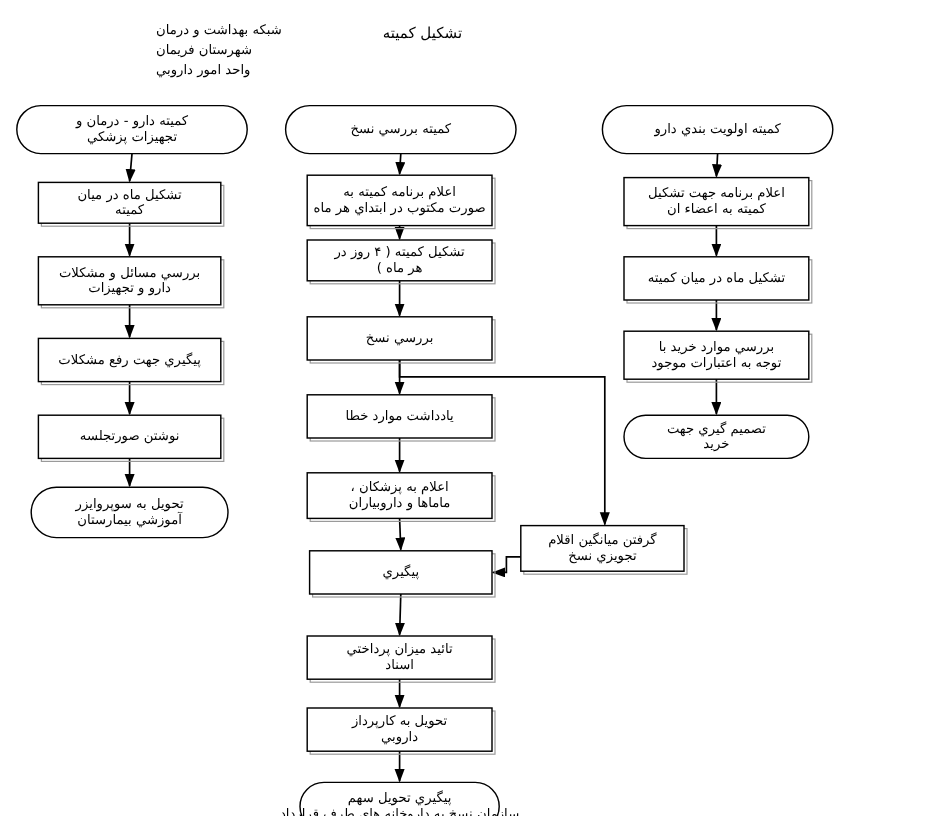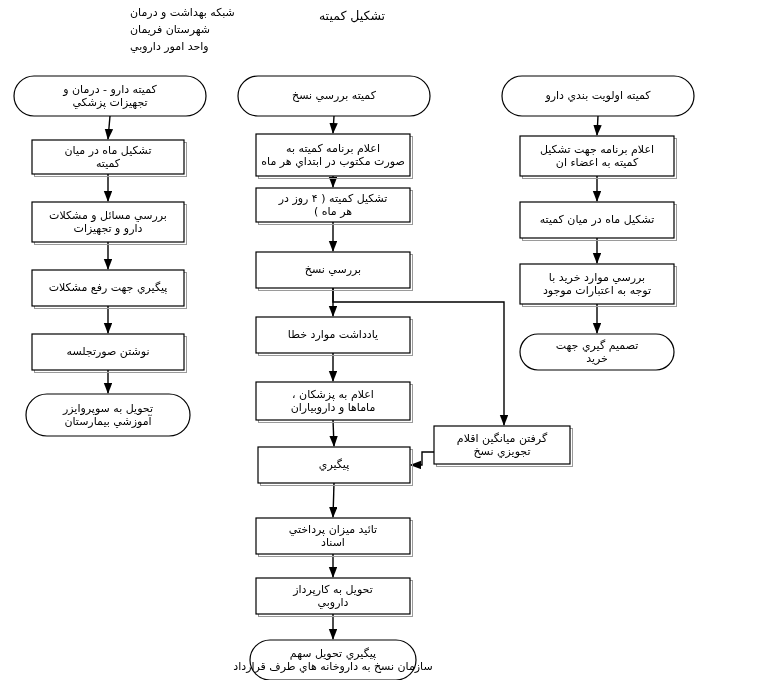--- a/index.html
+++ b/index.html
@@ -12,21 +12,21 @@
     width: 778px;
     height: 680px;
     position: relative;
     overflow: hidden;
     font-family: "DejaVu Sans", "Liberation Sans", sans-serif;
     color: #000000;
   }
   #chart-root {
     position: absolute;
     left: 0;
-    top: 0;
+    top: 12px;
     width: 778px;
     height: 648px;
   }
   svg {
     display: block;
   }
   .node-shape {
     fill: #ffffff;
     stroke: #000000;
     stroke-width: 1.2;

